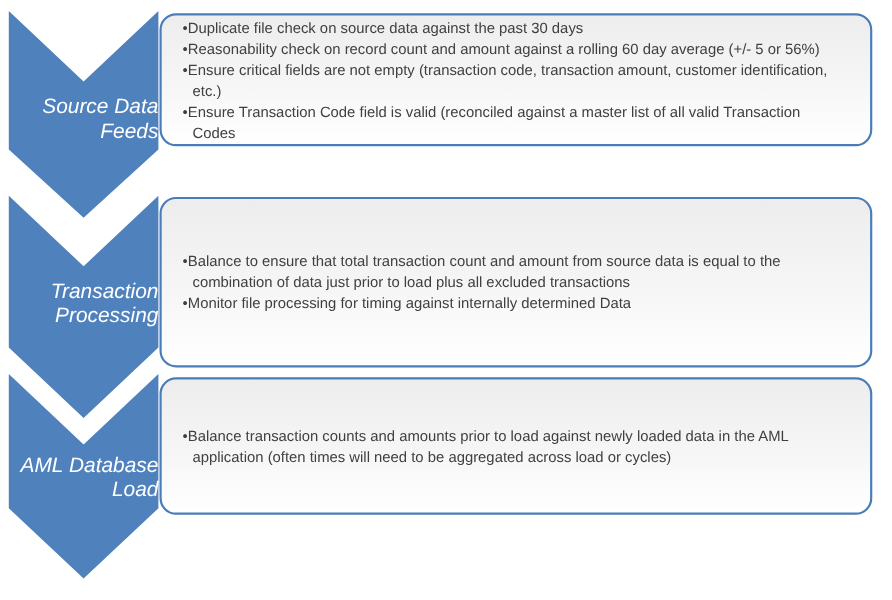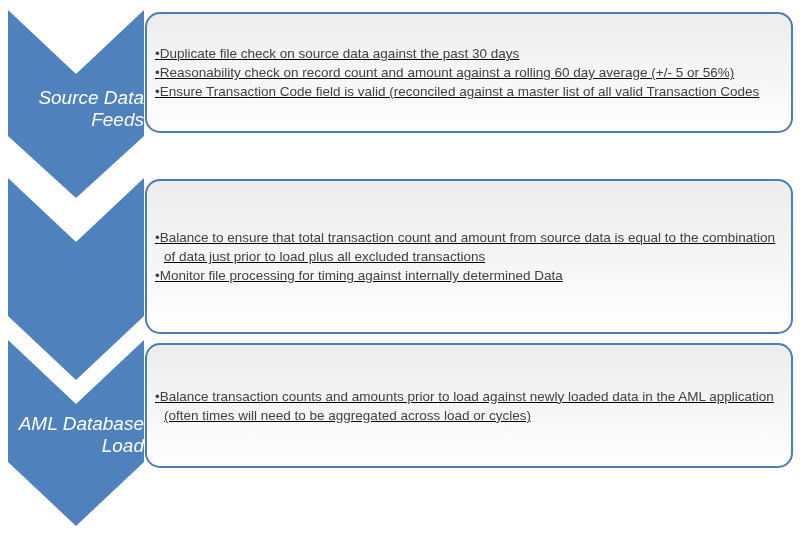--- a/index.html
+++ b/index.html
@@ -51,23 +51,22 @@
     border-radius:15px;
     background:linear-gradient(180deg,var(--box-fill-top) 0%,var(--box-fill-mid) 55%,var(--box-fill-bottom) 100%);
     display:flex;flex-direction:column;justify-content:center;
     padding:2px 10px 2px 8px;
     z-index:2;
   }
   .detail-box.b1{top:12px;height:121px;}
   .detail-box.b2{top:179px;height:155px;}
   .detail-box.b3{top:343px;height:125px;}
   ul.bullets{
-    margin:0;padding:0;
+    margin:11px;padding:0;
     list-style:none;
-    text-decoration:underline;
   }
   ul.bullets li{
     color:var(--bullet-text);
     font-size:13.5px;
     line-height:19px;
     padding-left:9px;
     text-indent:-9px;
   }
   ul.bullets li::before{
     content:"\2022";
@@ -78,26 +77,28 @@
 
 <div class="canvas">
 
   <svg class="chevron-svg" width="160" height="545" viewBox="0 0 160 545" aria-hidden="true">
     <polygon points="8,10 76,74 144,10 144,136 76,198 8,136"></polygon>
     <polygon points="8,178 76,242 144,178 144,316 76,380 8,316"></polygon>
     <polygon points="8,340 76,404 144,340 144,462 76,526 8,462"></polygon>
   </svg>
 
   <div class="stage-label l1">Source Data Feeds</div>
+  <div class="stage-label l2">Transaction Processing</div>
   <div class="stage-label l3">AML Database Load</div>
 
   <div class="detail-box b1">
     <ul class="bullets">
       <li>Duplicate file check on source data against the past 30 days</li>
       <li>Reasonability check on record count and amount against a rolling 60 day average (+/- 5 or 56%)</li>
+      <li>Ensure critical fields are not empty (transaction code, transaction amount, customer identification, etc.)</li>
       <li>Ensure Transaction Code field is valid (reconciled against a master list of all valid Transaction Codes</li>
     </ul>
   </div>
 
   <div class="detail-box b2">
     <ul class="bullets">
       <li>Balance to ensure that total transaction count and amount from source data is equal to the combination of data just prior to load plus all excluded transactions</li>
       <li>Monitor file processing for timing against internally determined Data</li>
     </ul>
   </div>

